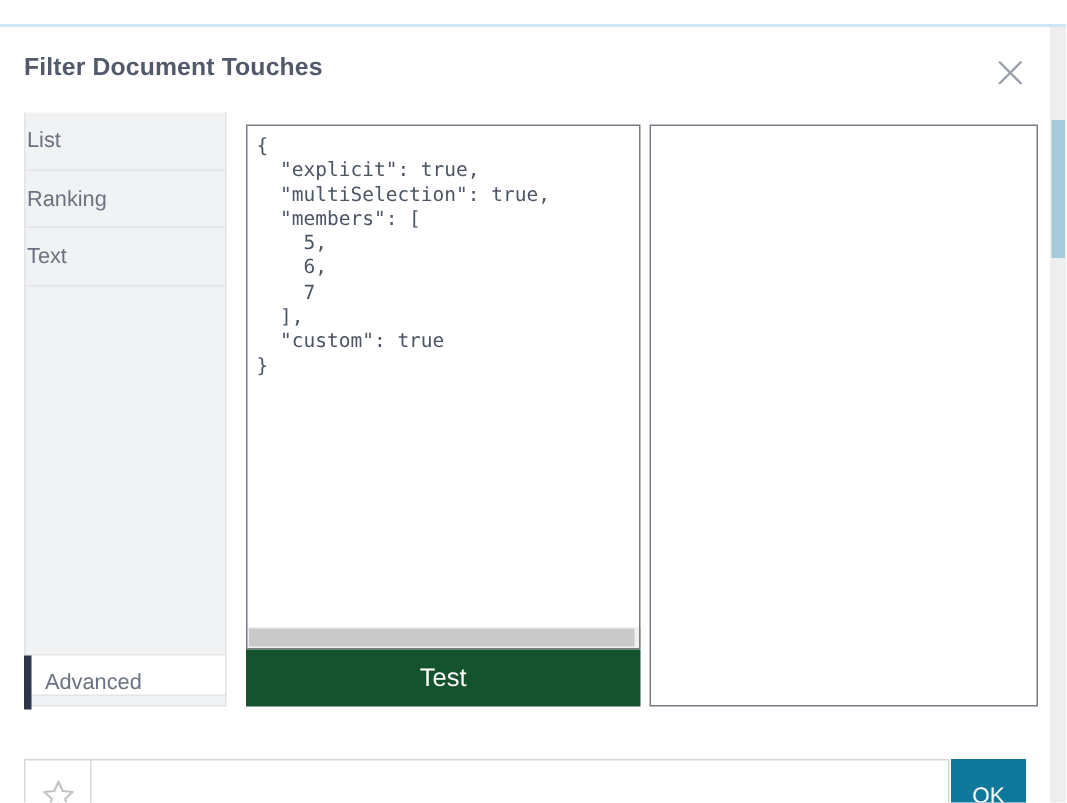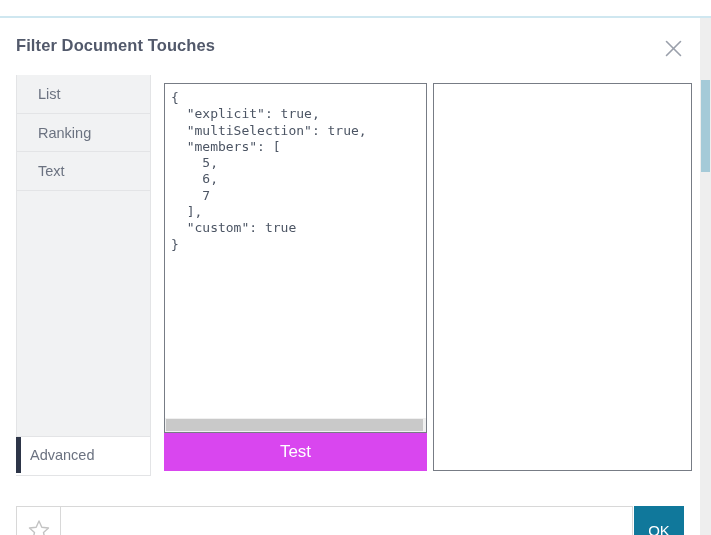--- a/index.html
+++ b/index.html
@@ -120,34 +120,34 @@
     height: 396px;
     background: #f1f2f3;
     border: 1px solid #e3e4e6;
     border-top: none;
     box-sizing: border-box;
   }
   .tab-item {
     position: relative;
     height: 38.7px;
     line-height: 38.7px;
-    padding-left: 21px;
+    padding-left: 1px;
     font-size: 14.5px;
     color: #6b7280;
     border-bottom: 1px solid #e3e4e6;
     box-sizing: border-box;
     cursor: pointer;
     white-space: nowrap;
   }
 
   
   .tab-advanced {
     position: absolute;
     left: 16px; top: 418px;
-    width: 135px; height: 40px;
+    width: 135px; height: 28px;
     background: #ffffff;
     border: 1px solid #e3e4e6;
     border-left: none;
     box-sizing: border-box;
     cursor: pointer;
   }
   .tab-advanced .sel-bar {
     position: absolute;
     left: 0; top: 0;
     width: 5px; height: 36px;
@@ -198,21 +198,21 @@
     width: 257px; height: 12px;
     background: #c9c9c9;
     cursor: pointer;
   }
 
   
   .test-button {
     position: absolute;
     left: 164px; top: 415px;
     width: 263px; height: 38px;
-    background: #d946ef;
+    background: #14532d;
     color: #ffffff;
     font-size: 17px;
     display: flex;
     align-items: center;
     justify-content: center;
     cursor: pointer;
     border: none;
     box-sizing: border-box;
     font-family: "Liberation Sans", sans-serif;
   }

